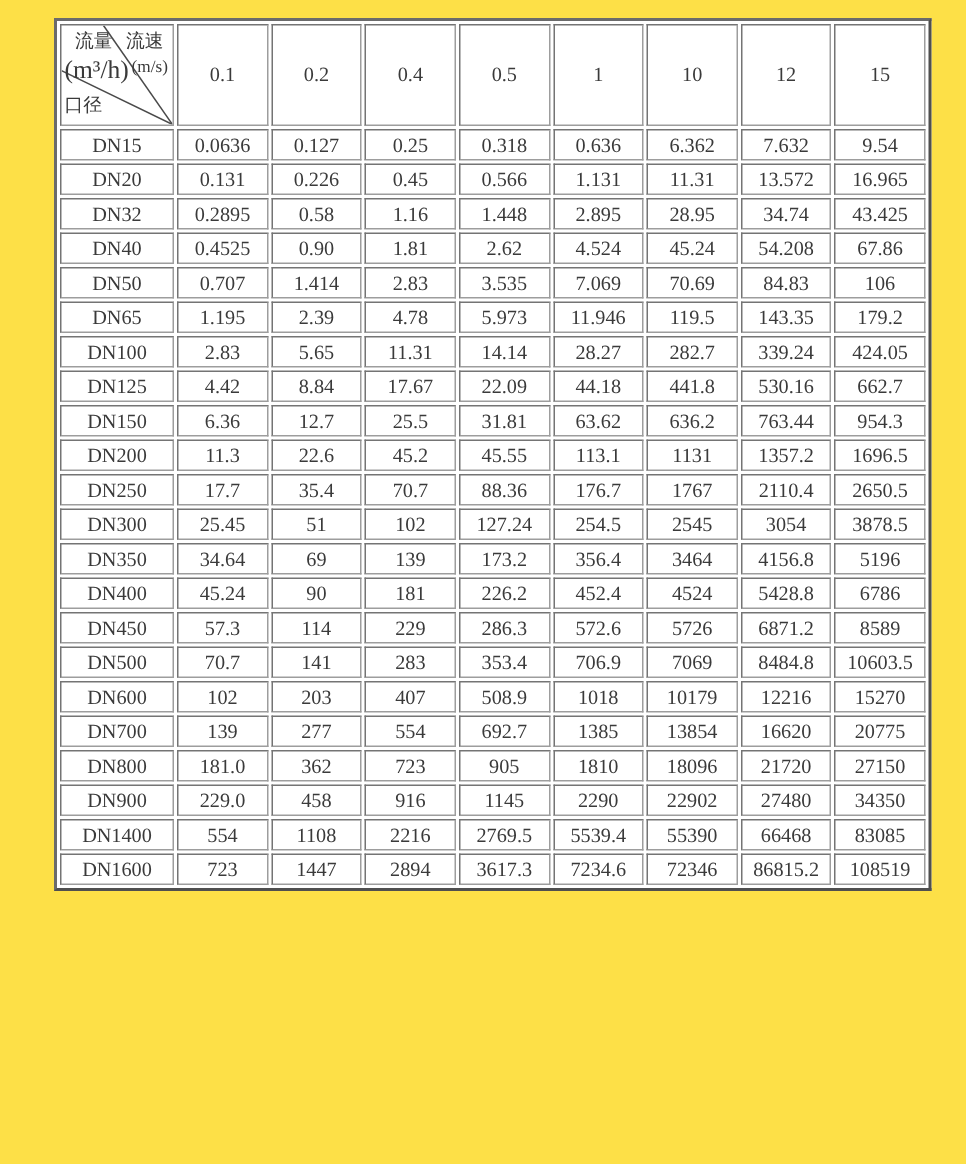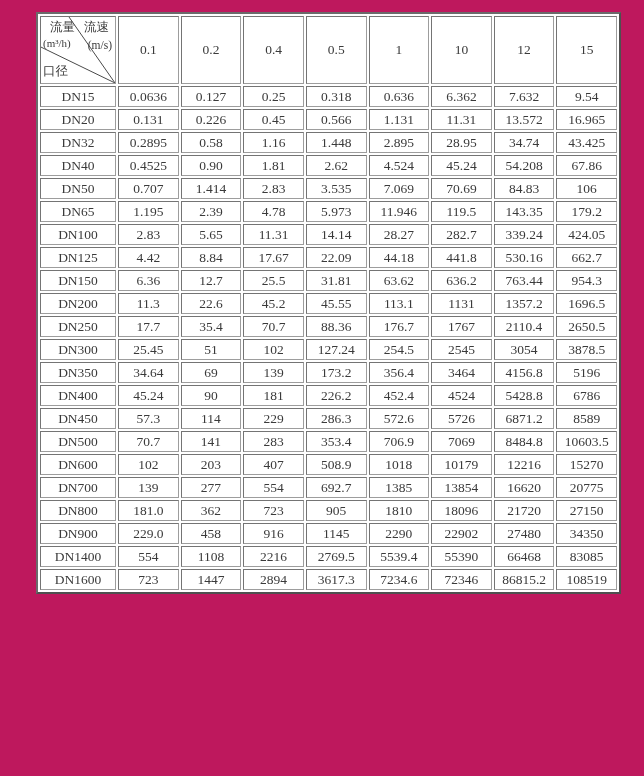--- a/index.html
+++ b/index.html
@@ -3,21 +3,21 @@
 <meta charset="utf-8">
 <style>
   * { box-sizing: border-box; }
   html, body { margin: 0; padding: 0; }
   body {
     width: 644px; height: 776px;
     background: #ffffff;
     font-family: "Liberation Serif", "DejaVu Serif", serif;
     color: #3a3a3a;
   }
-  .page { position: relative; width: 644px; height: 776px; background: #be185d; }
+  .page { position: relative; width: 644px; height: 776px; background: #fde047; }
 
   table.flow-table {
     position: absolute;
     left: 36px; top: 12px;
     width: 585px;
     table-layout: fixed;
     border-collapse: separate;
     border-spacing: 2px;
     background: #fff;
     border: 2px solid;
@@ -36,21 +36,21 @@
     overflow: hidden;
     white-space: nowrap;
   }
   thead td.vh { height: 68px; font-size: 13.5px; }
 
   
   td.corner { position: relative; height: 68px; padding: 0; }
   td.corner svg { position: absolute; left: 0; top: 0; width: 100%; height: 100%; display: block; }
   td.corner .lbl { position: absolute; line-height: 1; white-space: nowrap; }
   .c-flow   { left: 9px;  top: 4px;    font-size: 12.5px; }
-  .c-flow-u { left: 2px;  top: 21px;   font-size: 11px; }
+  .c-flow-u { left: 2px;  top: 21px;   font-size: 17px; }
   .c-vel    { right: 6px; top: 4px;    font-size: 12.5px; }
   .c-vel-u  { right: 3px; top: 23px;   font-size: 11.5px; }
   .c-dia    { left: 2px;  bottom: 6px; font-size: 12.5px; }
   .c-dia .dia-unit { font-size: 11.5px; position: relative; top: 11px; padding-left: 48px; }
 </style>
 </head>
 <body>
 
 <div class="page">
   <table class="flow-table">

